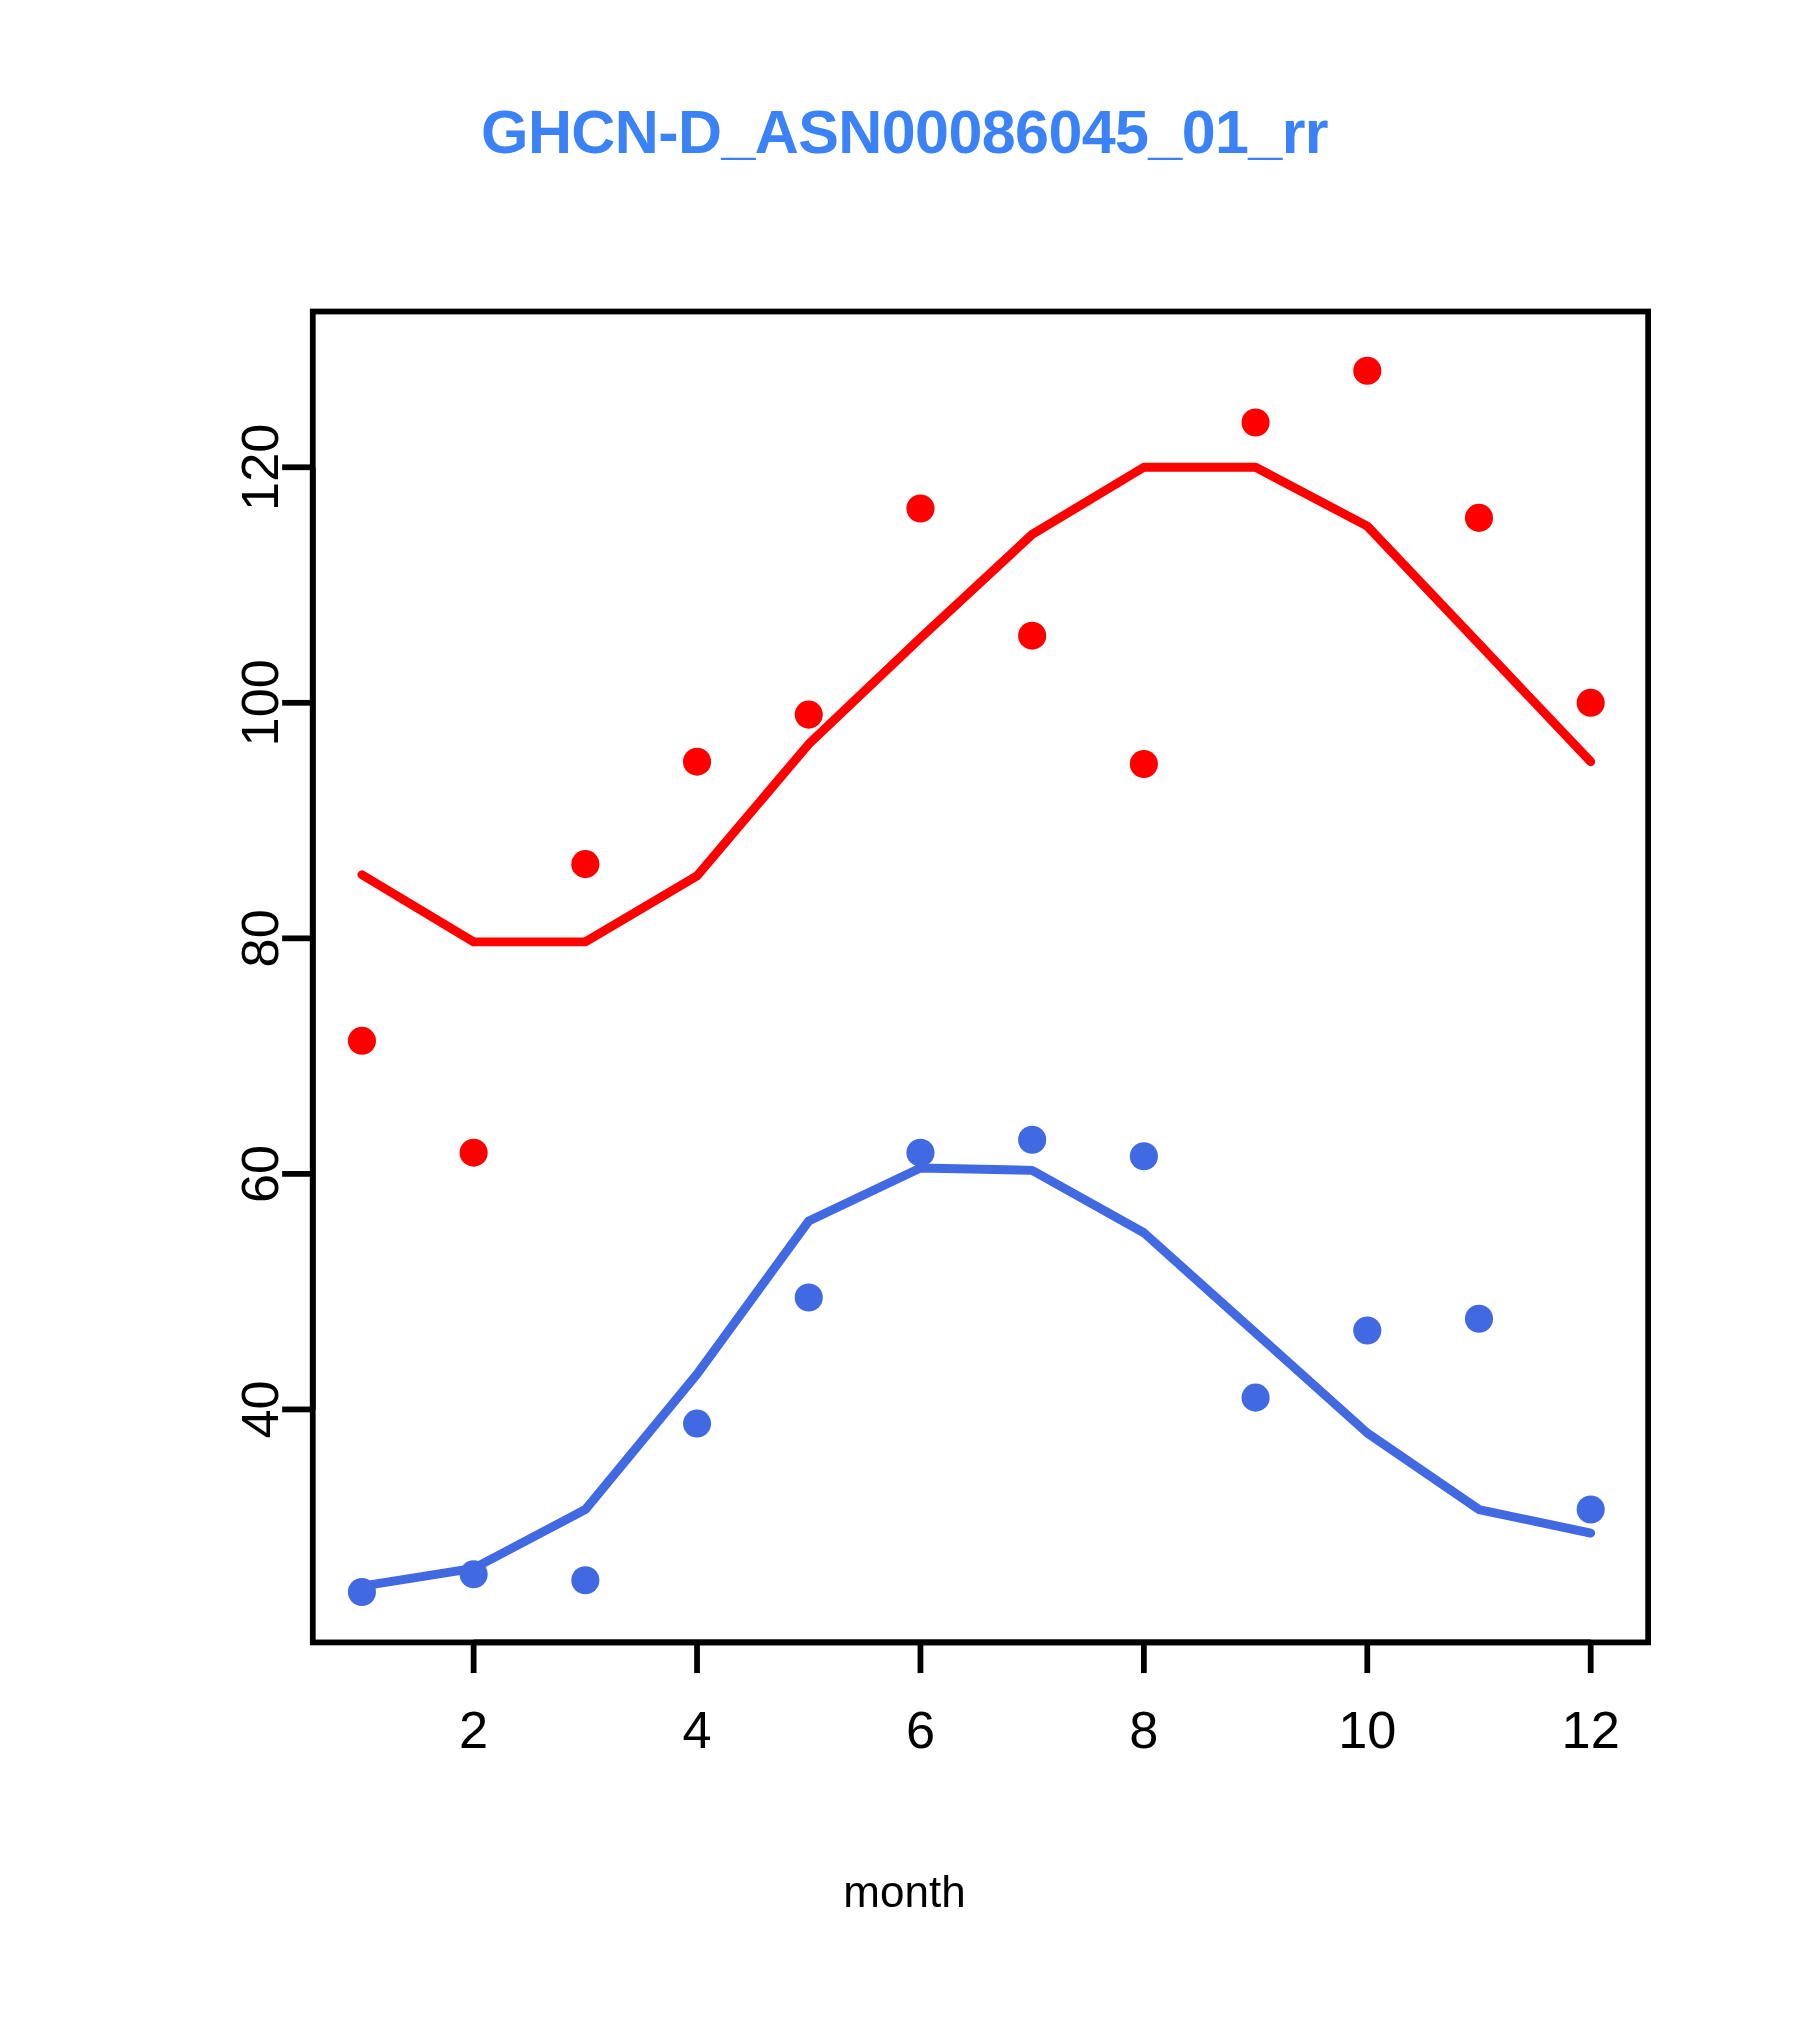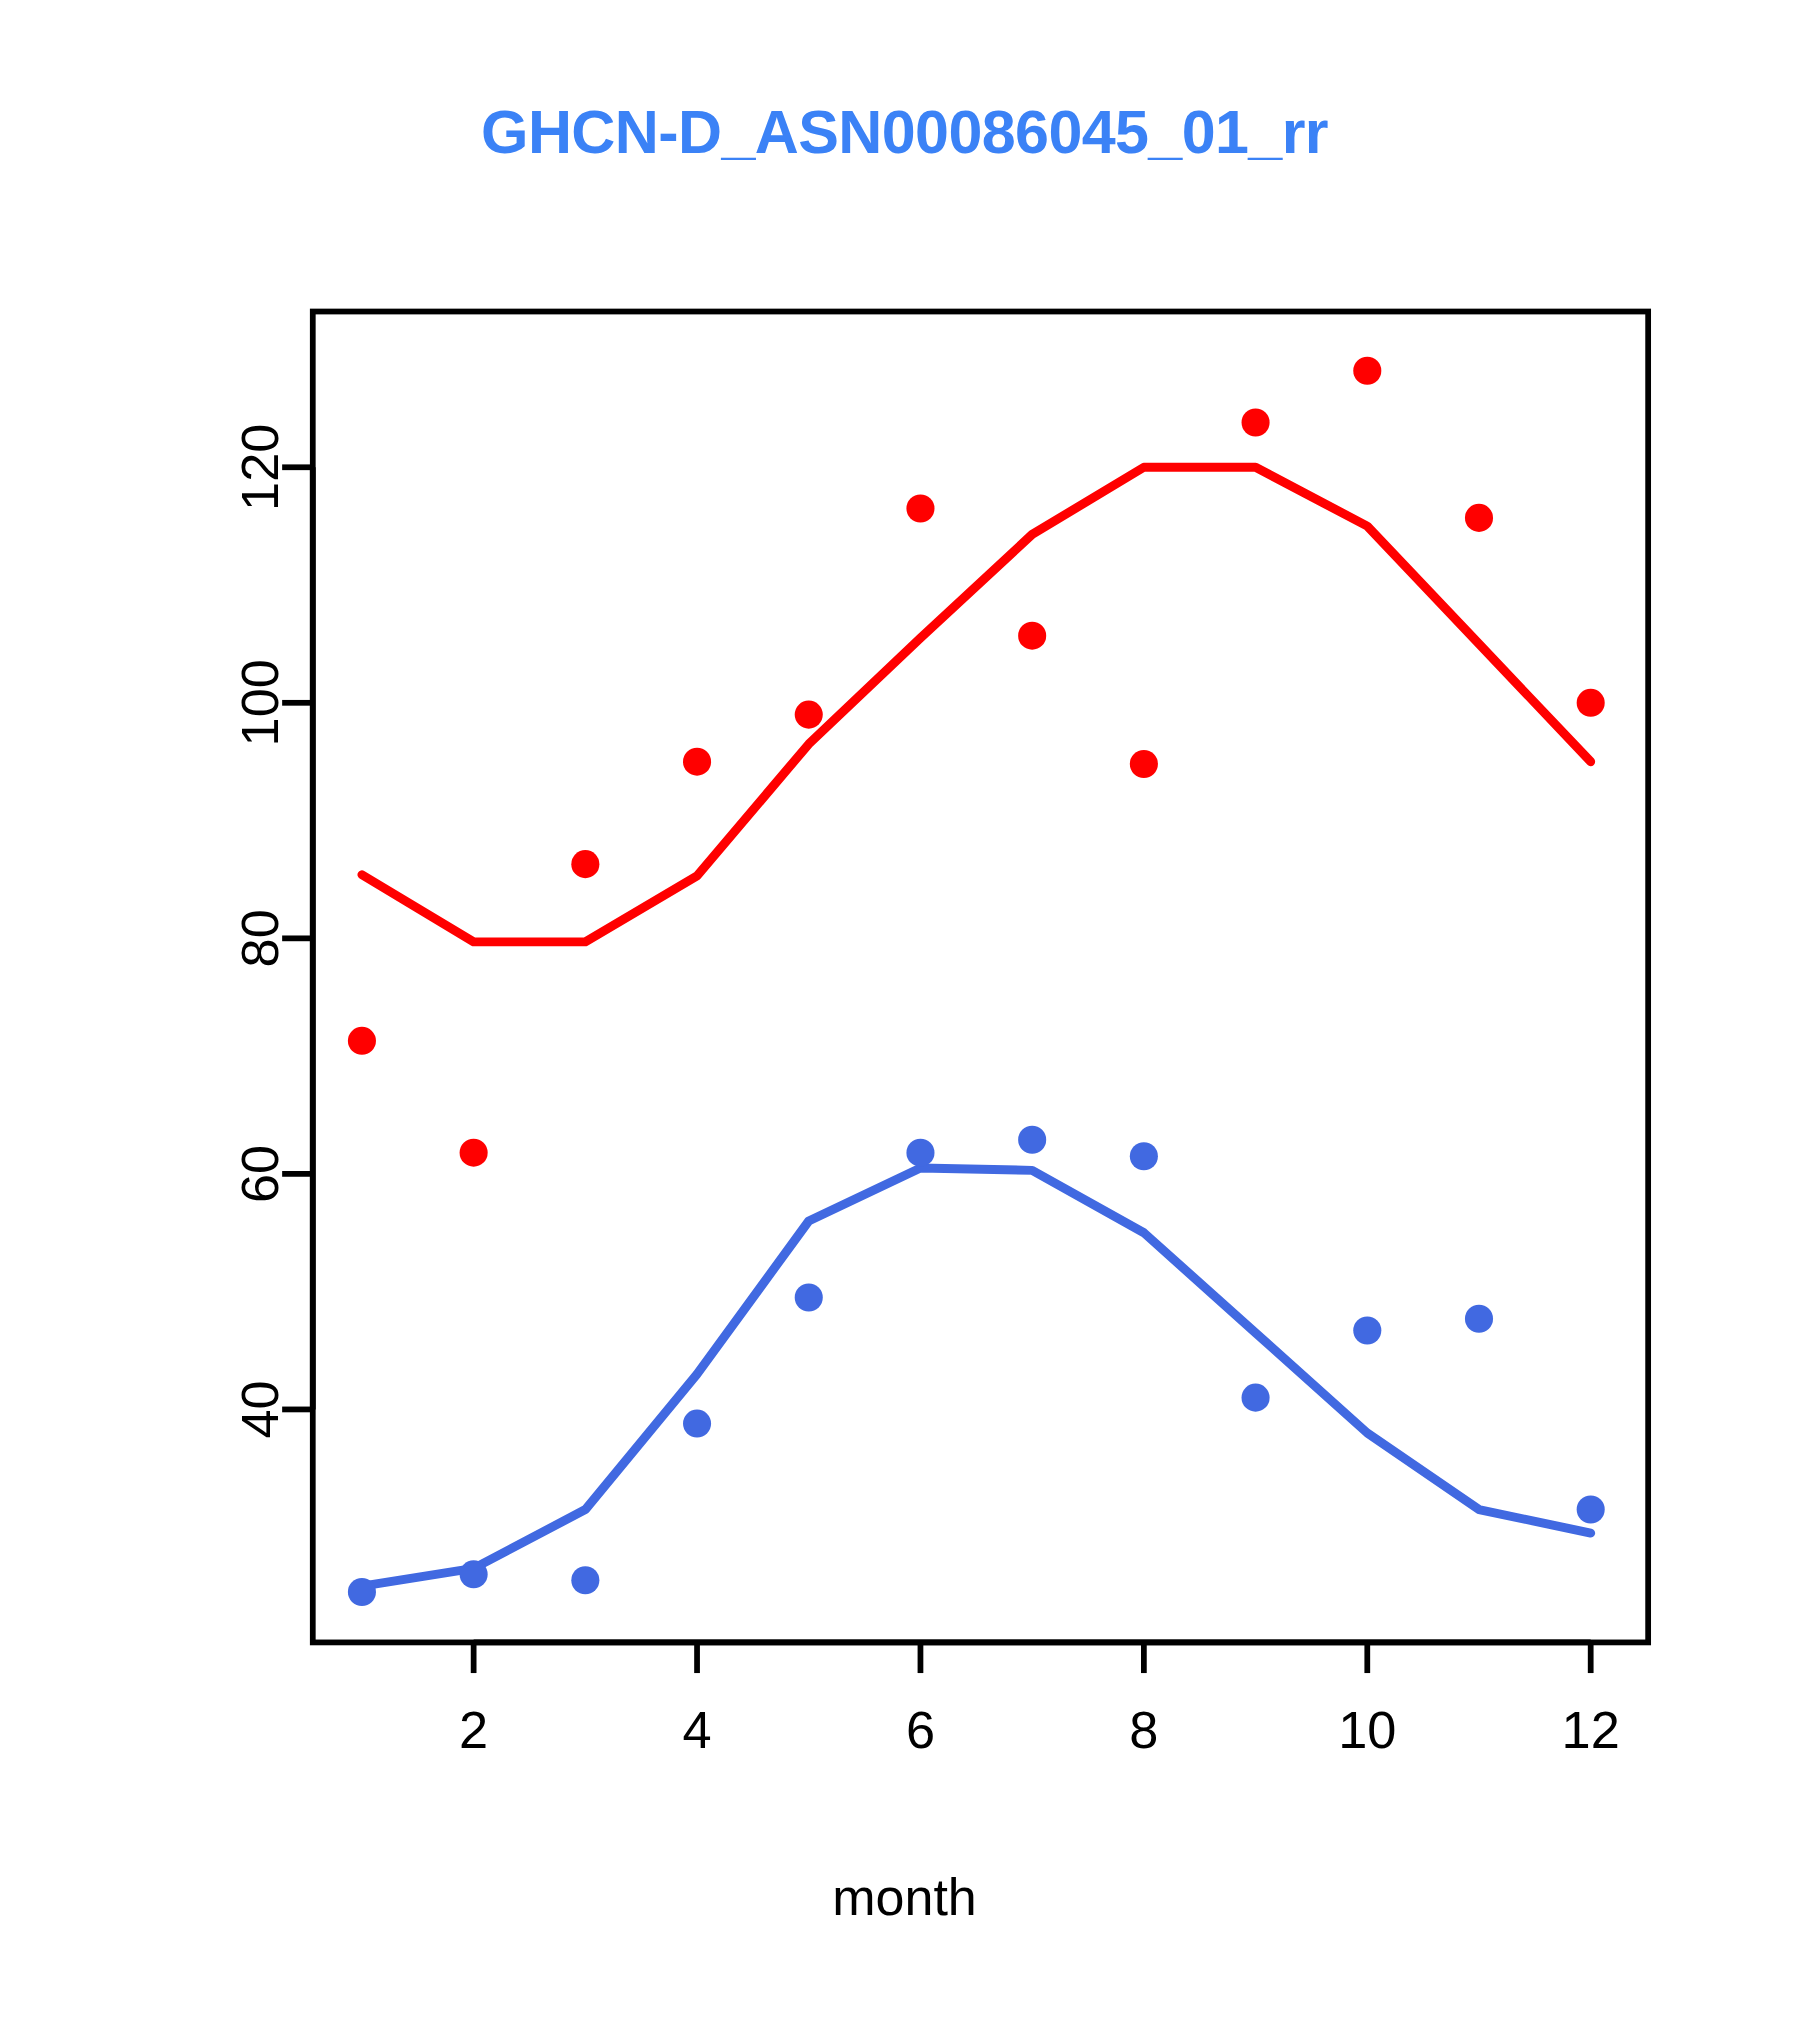--- a/index.html
+++ b/index.html
@@ -34,21 +34,21 @@
     color: #3b82f6;
     white-space: nowrap;
   }
   #xlab {
     position: absolute;
     left: 0;
     top: 1867px;
     width: 1809px;
     text-align: center;
     font-family: "Liberation Sans", sans-serif;
-    font-size: 52px;
+    font-size: 44px;
     color: #000000;
   }
   svg#chart-svg {
     position: absolute;
     left: 0;
     top: 0;
   }
   .tick-label-x {
     font-family: "Liberation Sans", sans-serif;
     font-size: 82px;

